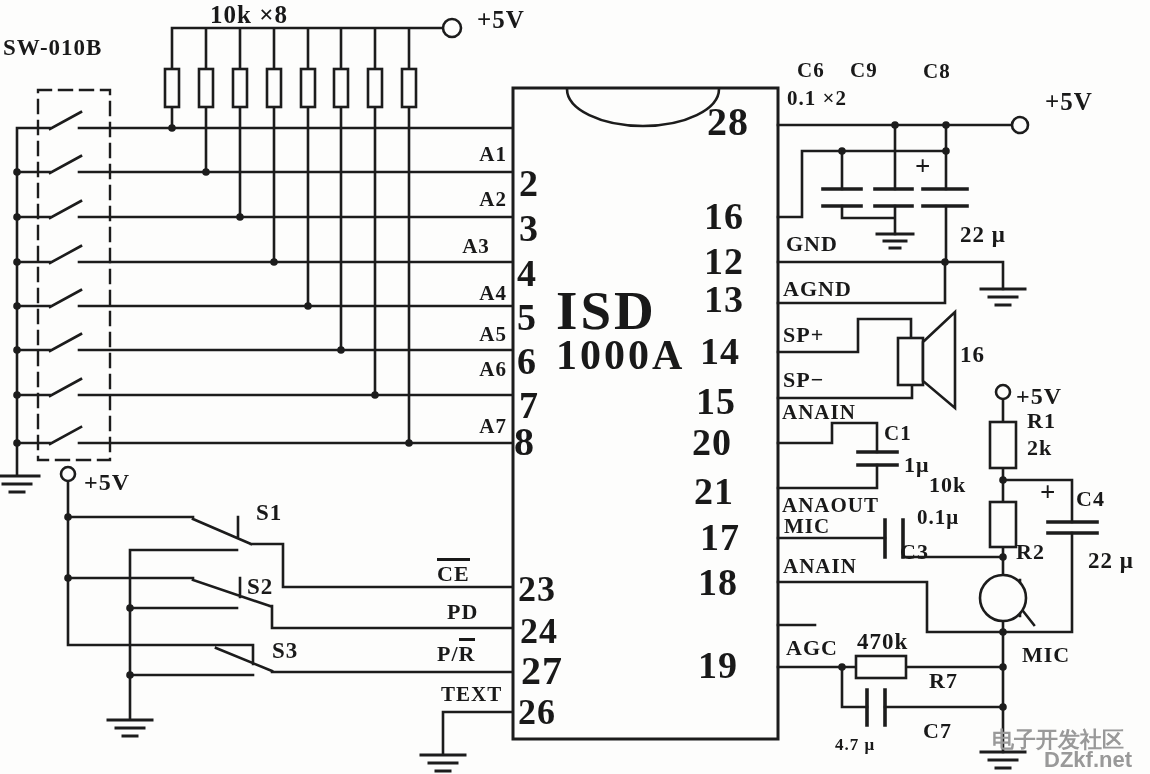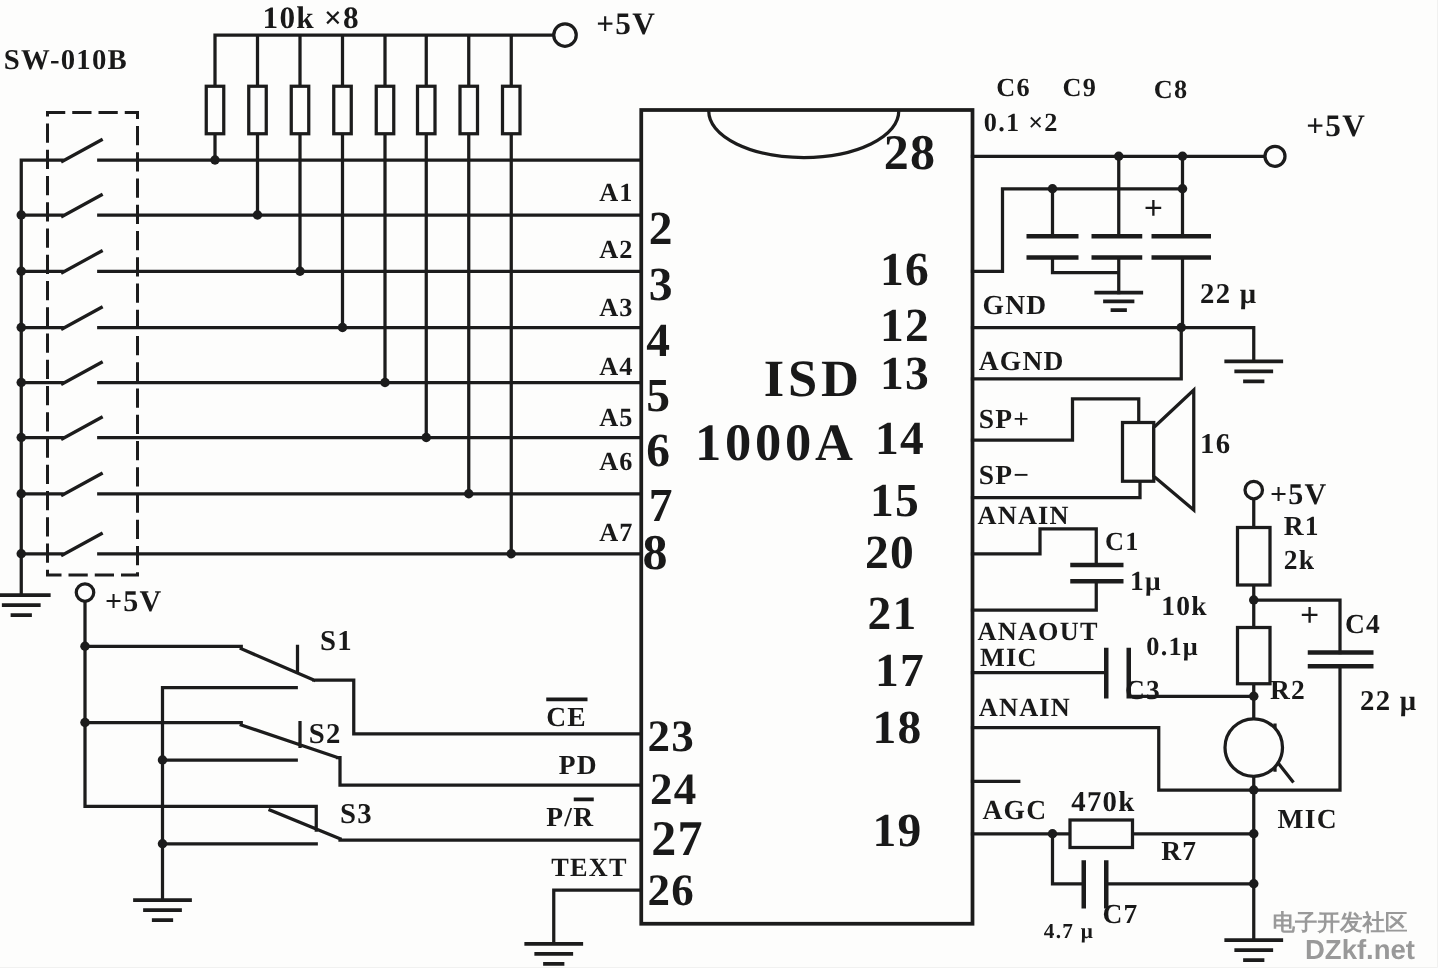--- a/index.html
+++ b/index.html
@@ -177,21 +177,21 @@
         <circle cx="1003" cy="707" r="3.8"></circle>
     </g>
   </svg>
 
   <div id="labels">
       <div class="t" style="left: 3px; top: 36px; font-size: 23px;">SW-010B</div>
       <div class="t" style="left: 210px; top: 2px; font-size: 25px;">10k ×8</div>
       <div class="t" style="left: 477px; top: 7px; font-size: 25px;">+5V</div>
       <div class="t ra" style="left: 445px; top: 144px; font-size: 21px; font-family: Liberation Serif, serif;">A1</div>
       <div class="t ra" style="left: 445px; top: 189px; font-size: 21px;">A2</div>
-      <div class="t ra" style="left: 445px; top: 236px; font-size: 21px;">A3</div>
+      <div class="t ra" style="left: 445px; top: 236px; font-size: 21px; text-align: center;">A3</div>
       <div class="t ra" style="left: 445px; top: 283px; font-size: 21px;">A4</div>
       <div class="t ra" style="left: 445px; top: 324px; font-size: 21px;">A5</div>
       <div class="t ra" style="left: 445px; top: 359px; font-size: 21px;">A6</div>
       <div class="t ra" style="left: 445px; top: 416px; font-size: 21px;">A7</div>
       <div class="t" style="left: 519px; top: 164px; font-size: 38px;">2</div>
       <div class="t" style="left: 519px; top: 209px; font-size: 38px;">3</div>
       <div class="t" style="left: 517px; top: 254px; font-size: 38px;">4</div>
       <div class="t" style="left: 517px; top: 298px; font-size: 38px;">5</div>
       <div class="t" style="left: 517px; top: 342px; font-size: 38px;">6</div>
       <div class="t" style="left: 519px; top: 386px; font-size: 38px;">7</div>
@@ -241,23 +241,23 @@
       <div class="t" style="left: 904px; top: 454px; font-size: 22px;">1μ</div>
       <div class="t" style="left: 900px; top: 541px; font-size: 22px;">C3</div>
       <div class="t" style="left: 1016px; top: 541px; font-size: 22px;">R2</div>
       <div class="t" style="left: 1040px; top: 479px; font-size: 27px;">+</div>
       <div class="t" style="left: 1076px; top: 488px; font-size: 22px;">C4</div>
       <div class="t" style="left: 1088px; top: 549px; font-size: 23px;">22 μ</div>
       <div class="t" style="left: 857px; top: 630px; font-size: 23px;">470k</div>
       <div class="t" style="left: 929px; top: 670px; font-size: 22px;">R7</div>
       <div class="t" style="left: 1022px; top: 644px; font-size: 22px;">MIC</div>
       <div class="t" style="left: 835px; top: 736px; font-size: 17px;">4.7 μ</div>
-      <div class="t" style="left: 882px; top: 720px; font-size: 22px; text-align: right;">C7</div>
-      <div class="t chip" style="left: 611px; top: 283px; font-size: 42px; text-align: right;">ISD</div>
+      <div class="t" style="left: 923px; top: 720px; font-size: 22px; text-align: right;">C7</div>
+      <div class="t chip" style="left: 556px; top: 283px; font-size: 55px; text-align: right;">ISD</div>
       <div class="t chip" style="left: 556px; top: 334px; font-size: 42px;">1000A</div>
       <div class="t" style="left: 84px; top: 470px; font-size: 24px;">+5V</div>
       <div class="t" style="left: 256px; top: 501px; font-size: 23px;">S1</div>
       <div class="t" style="left: 247px; top: 575px; font-size: 23px;">S2</div>
       <div class="t" style="left: 272px; top: 639px; font-size: 23px;">S3</div>
-      <div class="t gray" style="left: 1018px; top: 729px; font-size: 18px;">电子开发社区</div>
+      <div class="t gray" style="left: 992px; top: 729px; font-size: 22px;">电子开发社区</div>
       <div class="t gray" style="left: 1044px; top: 749px; font-size: 22px;">DZkf.net</div>
     </div>
 </div>
 
 </body></html>

